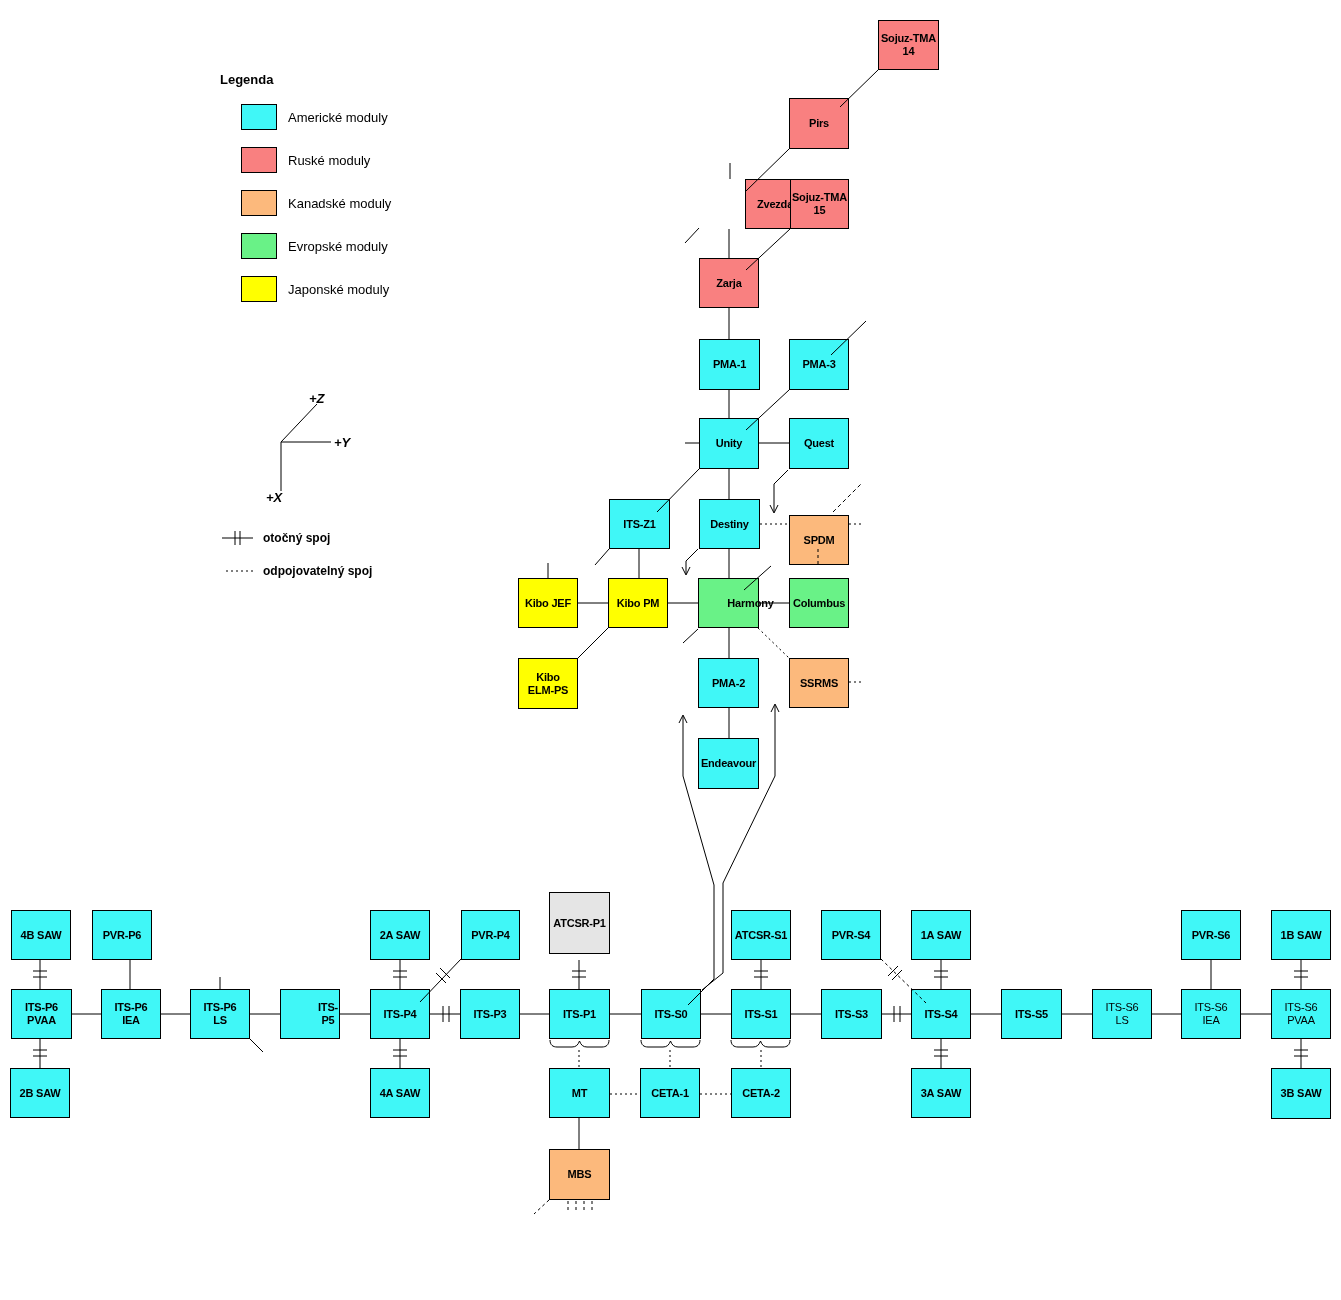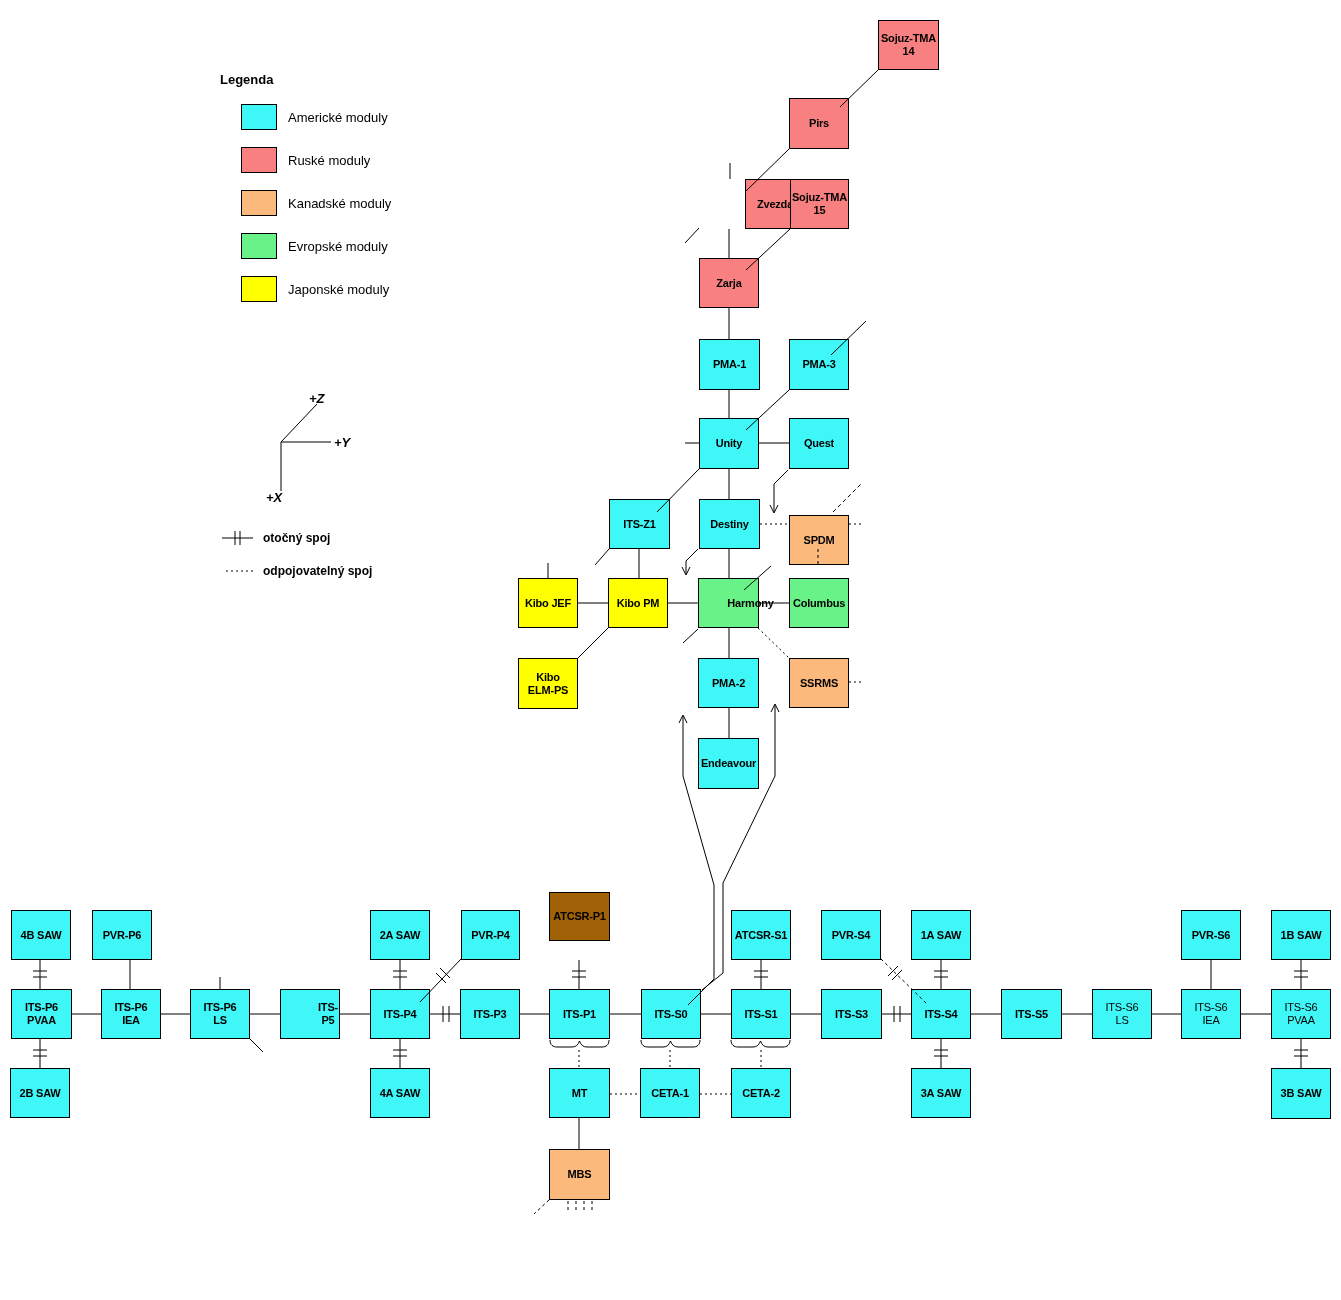--- a/index.html
+++ b/index.html
@@ -86,21 +86,21 @@
 IEA</span></div>
       <div class="module" style="left: 190px; top: 989px; width: 60px; height: 50px; background: rgb(64, 247, 247);"><span>ITS-P6
 LS</span></div>
       <div class="module" style="left: 280px; top: 989px; width: 60px; height: 50px; background: rgb(64, 247, 247); padding-left: 36px;"><span>ITS-P5</span></div>
       <div class="module" style="left: 370px; top: 910px; width: 60px; height: 50px; background: rgb(64, 247, 247);"><span>2A SAW</span></div>
       <div class="module" style="left: 461px; top: 910px; width: 59px; height: 50px; background: rgb(64, 247, 247); text-align: center;"><span>PVR-P4</span></div>
       <div class="module" style="left: 370px; top: 989px; width: 60px; height: 50px; background: rgb(64, 247, 247);"><span>ITS-P4</span></div>
       <div class="module" style="left: 460px; top: 989px; width: 60px; height: 50px; background: rgb(64, 247, 247);"><span>ITS-P3</span></div>
       <div class="module" style="left: 370px; top: 1068px; width: 60px; height: 50px; background: rgb(64, 247, 247);"><span>4A SAW</span></div>
       <div class="module" style="left: 10px; top: 1068px; width: 60px; height: 50px; background: rgb(64, 247, 247);"><span>2B SAW</span></div>
-      <div class="module" style="left: 549px; top: 892px; width: 61px; height: 49px; background: #a16207;"><span>ATCSR-P1</span></div>
+      <div class="module" style="left: 549px; top: 892px; width: 61px; height: 62px; background: #e5e5e5;"><span>ATCSR-P1</span></div>
       <div class="module" style="left: 549px; top: 989px; width: 61px; height: 50px; background: rgb(64, 247, 247);"><span>ITS-P1</span></div>
       <div class="module" style="left: 641px; top: 989px; width: 60px; height: 50px; background: rgb(64, 247, 247);"><span>ITS-S0</span></div>
       <div class="module" style="left: 731px; top: 910px; width: 60px; height: 50px; background: rgb(64, 247, 247);"><span>ATCSR-S1</span></div>
       <div class="module" style="left: 731px; top: 989px; width: 60px; height: 50px; background: rgb(64, 247, 247);"><span>ITS-S1</span></div>
       <div class="module" style="left: 549px; top: 1068px; width: 61px; height: 50px; background: rgb(64, 247, 247);"><span>MT</span></div>
       <div class="module" style="left: 640px; top: 1068px; width: 60px; height: 50px; background: rgb(64, 247, 247);"><span>CETA-1</span></div>
       <div class="module" style="left: 731px; top: 1068px; width: 60px; height: 50px; background: rgb(64, 247, 247);"><span>CETA-2</span></div>
       <div class="module" style="left: 821px; top: 910px; width: 60px; height: 50px; background: rgb(64, 247, 247);"><span>PVR-S4</span></div>
       <div class="module" style="left: 911px; top: 910px; width: 60px; height: 50px; background: rgb(64, 247, 247);"><span>1A SAW</span></div>
       <div class="module" style="left: 821px; top: 989px; width: 61px; height: 50px; background: rgb(64, 247, 247);"><span>ITS-S3</span></div>

